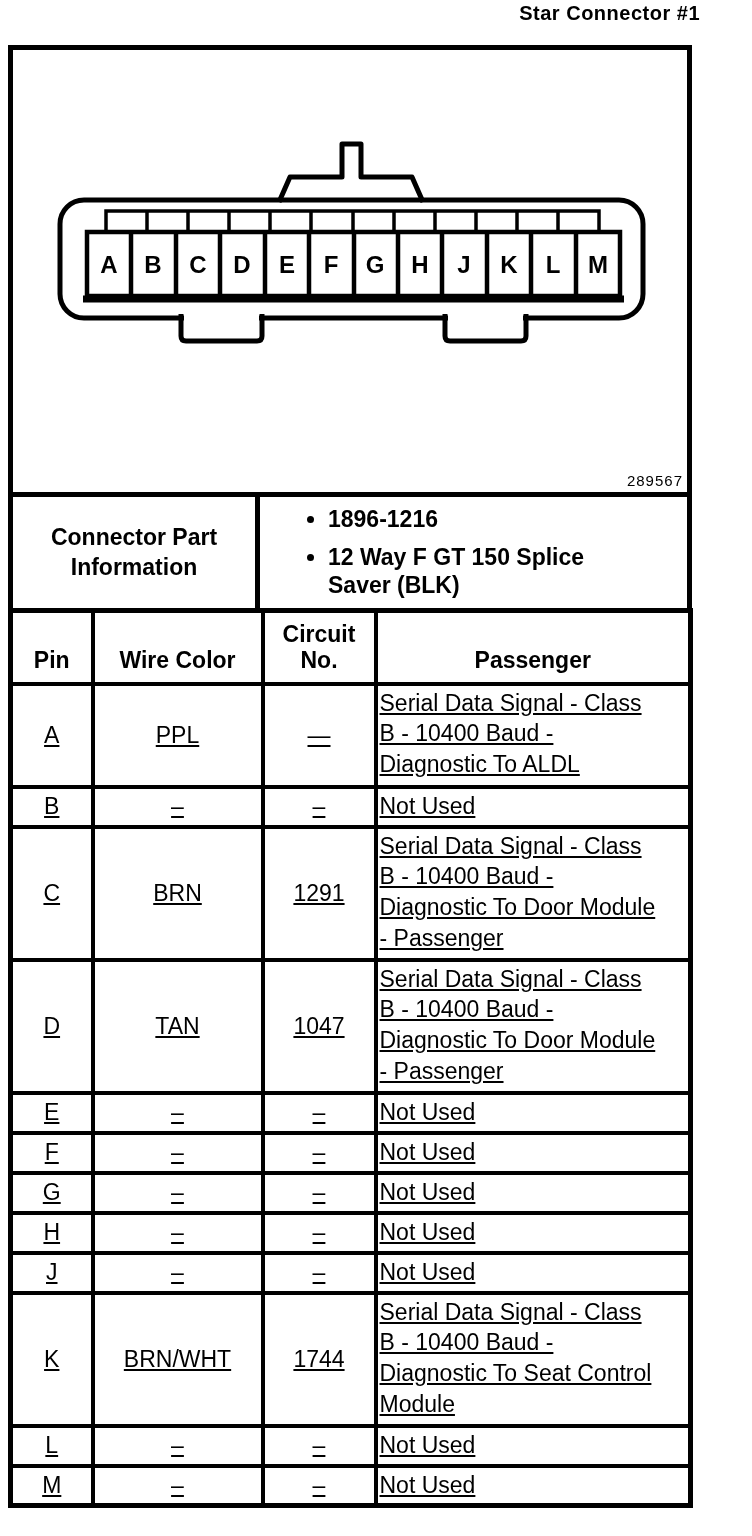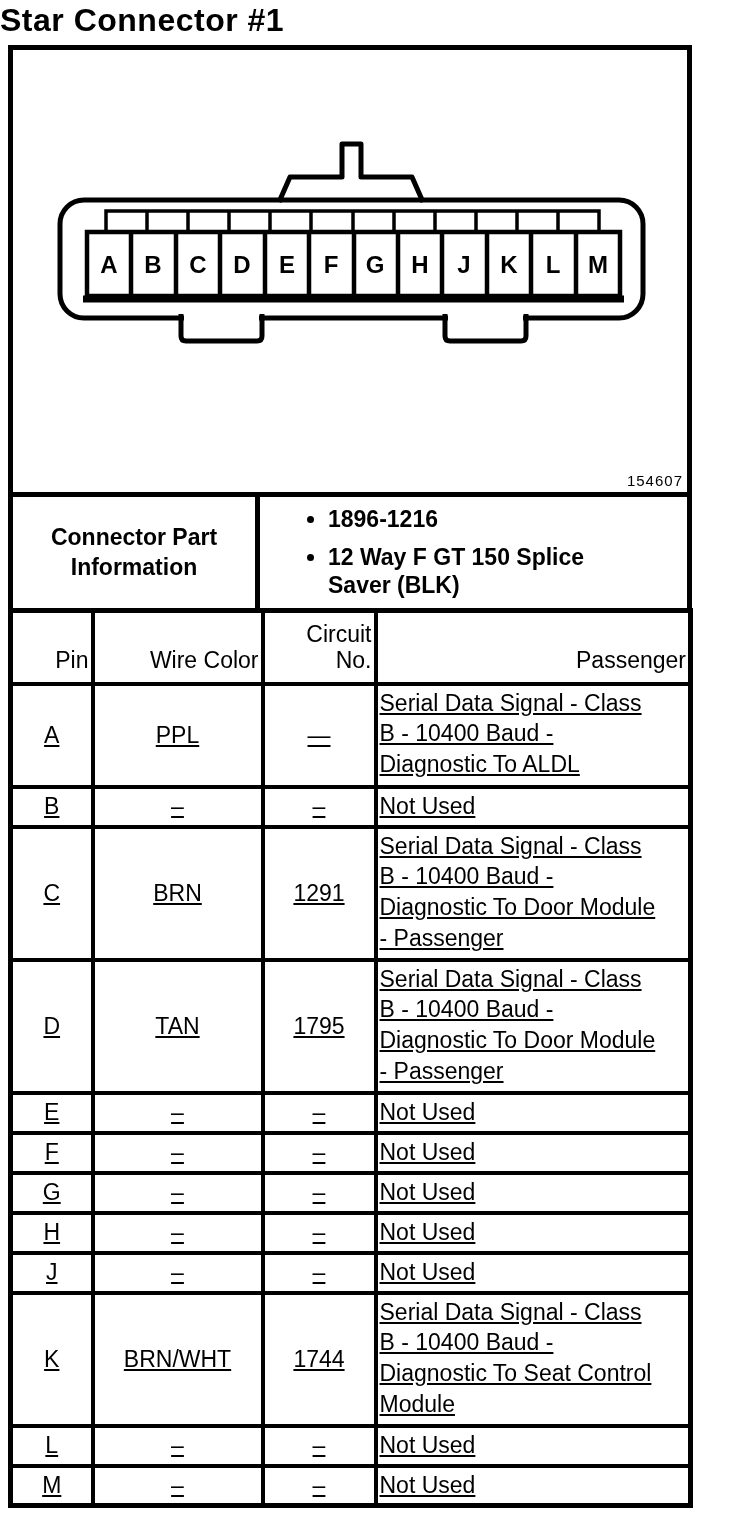--- a/index.html
+++ b/index.html
@@ -5,21 +5,21 @@
   * { box-sizing: border-box; }
   html, body { margin: 0; padding: 0; }
   body {
     width: 752px; height: 1536px;
     background: #ffffff; color: #000000;
     font-family: "Liberation Sans", sans-serif;
     position: relative; overflow: hidden;
   }
   .page-title {
     position: absolute; top: 2px; left: 0; width: 700px;
-    text-align: left; font-size: 32px; font-weight: bold;
+    text-align: right; font-size: 20px; font-weight: bold;
     letter-spacing: 0.5px; margin: 0;
   }
   .figure-box {
     position: absolute; left: 8px; top: 45px;
     width: 684px; height: 452px;
     border: 5px solid #000; background: #fff;
   }
   .figure-num {
     position: absolute; right: 4px; bottom: 3px;
     font-size: 15px; letter-spacing: 1px;
@@ -45,22 +45,22 @@
   .info-right li { margin: 9px 0; padding-right: 30px; }
   table.pin-table {
     position: absolute; left: 8px; top: 608px;
     width: 684px; border-collapse: collapse;
     background: #fff; table-layout: fixed;
     border: 5px solid #000;
     font-size: 23px;
   }
   .pin-table th, .pin-table td { border: 4px solid #000; }
   .pin-table th {
-    font-weight: normal; vertical-align: bottom;
-    padding: 4px 2px 8px 2px; line-height: 1.15; text-align: right;
+    font-weight: bold; vertical-align: bottom;
+    padding: 4px 2px 8px 2px; line-height: 1.15; text-align: center;
   }
   .pin-table td { padding: 2px; text-decoration: underline; }
   .col-pin  { width: 82px; }
   .col-wire { width: 170px; }
   .col-circ { width: 113px; }
   .col-func { width: 315px; }
   .c-pin, .c-wire, .c-circ { text-align: center; vertical-align: middle; }
   .c-func {
     text-align: left; vertical-align: top;
     padding: 3px 4px 3px 6px; line-height: 1.34;
@@ -112,21 +112,21 @@
       <text x="274" y="223" text-anchor="middle">E</text>
       <text x="318" y="223" text-anchor="middle">F</text>
       <text x="362" y="223" text-anchor="middle">G</text>
       <text x="407" y="223" text-anchor="middle">H</text>
       <text x="451" y="223" text-anchor="middle">J</text>
       <text x="496" y="223" text-anchor="middle">K</text>
       <text x="540" y="223" text-anchor="middle">L</text>
       <text x="585" y="223" text-anchor="middle">M</text>
     </g>
   </svg>
-  <div class="figure-num">154607</div>
+  <div class="figure-num">289567</div>
 </div>
 
 <div class="info-row">
   <div class="info-left">Connector Part Information</div>
   <div class="info-right">
     <ul>
       <li>1896-1216</li>
       <li>12 Way F GT 150 Splice Saver (BLK)</li>
     </ul>
   </div>
@@ -167,21 +167,21 @@
       <td class="c-wire">BRN</td>
       <td class="c-circ">1291</td>
       <td class="c-func">Serial Data Signal - Class
 B - 10400 Baud -
 Diagnostic To Door Module
 - Passenger</td>
     </tr>
     <tr class="r-4l">
       <td class="c-pin">D</td>
       <td class="c-wire">TAN</td>
-      <td class="c-circ">1795</td>
+      <td class="c-circ">1047</td>
       <td class="c-func">Serial Data Signal - Class
 B - 10400 Baud -
 Diagnostic To Door Module
 - Passenger</td>
     </tr>
     <tr class="r-1l">
       <td class="c-pin">E</td>
       <td class="c-wire">–</td>
       <td class="c-circ">–</td>
       <td class="c-func">Not Used</td>

